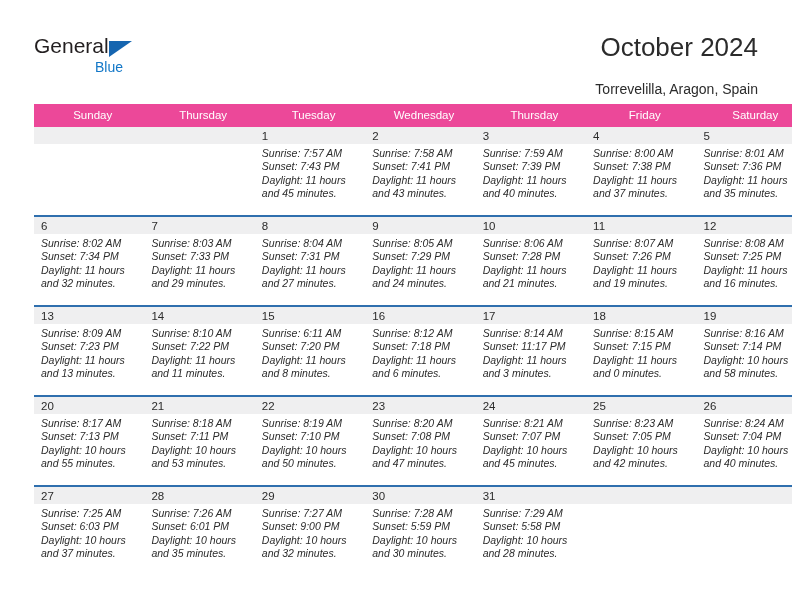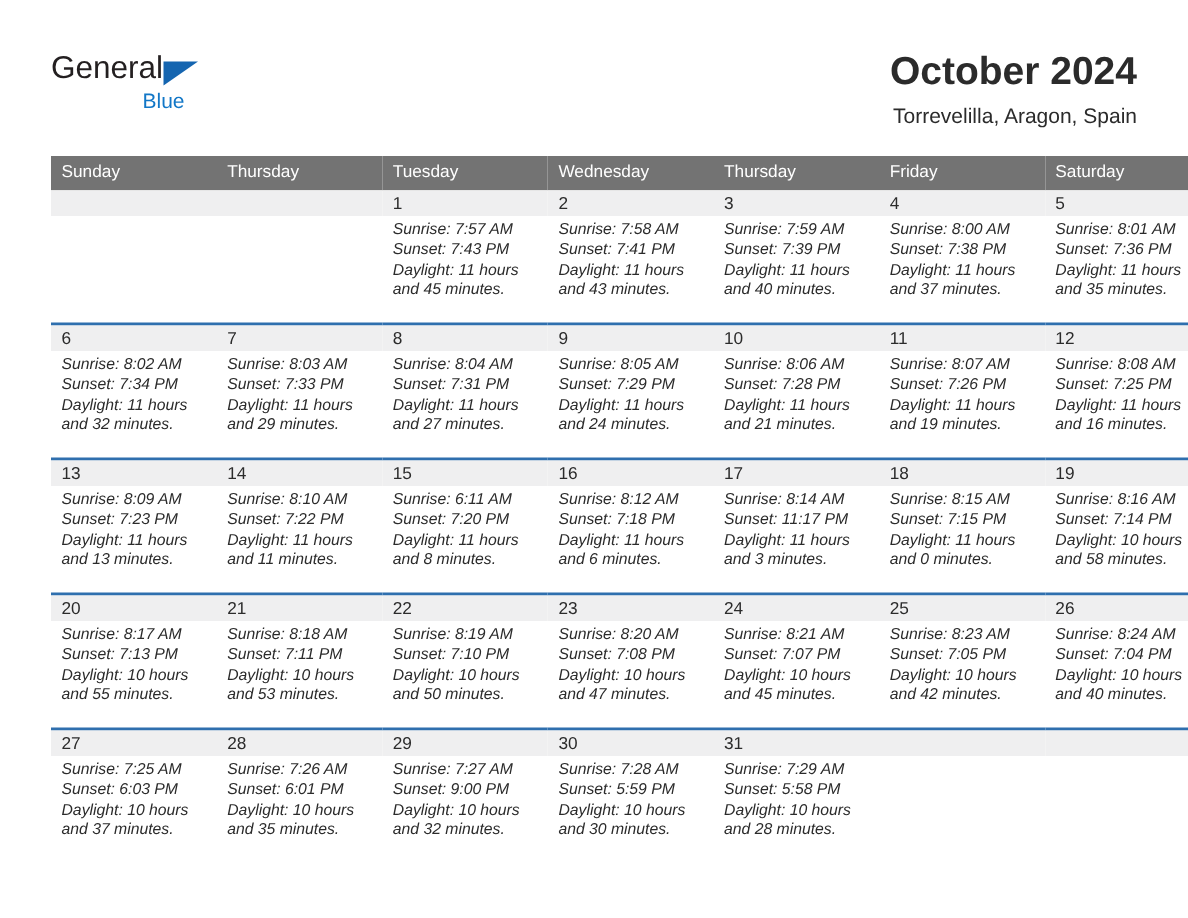--- a/index.html
+++ b/index.html
@@ -63,48 +63,48 @@
     line-height: 24px;
   }
   .title-block {
     position: absolute;
     right: 0;
     top: 0;
     text-align: right;
   }
   .cal-title {
     font-size: 26px;
-    font-weight: bold;
+    font-weight: normal;
     color: #2b2b2b;
     line-height: 34px;
     white-space: nowrap;
   }
   .cal-subtitle {
     font-size: 14px;
     color: #2b2b2b;
     line-height: 22px;
-    margin-top: 2px;
+    margin-top: 14px;
     white-space: nowrap;
   }
 
   
   .calendar {
     position: absolute;
     left: 34px;
     top: 104px;
     width: 724px;
     border-collapse: collapse;
     table-layout: fixed;
   }
   .calendar th {
-    background: #737373;
+    background: #ec4899;
     color: #ffffff;
     font-size: 11.5px;
     font-weight: normal;
-    text-align: left;
+    text-align: center;
     padding: 4px 0 5px 7px;
     line-height: 14px;
     border: none;
     width: 103.43px;
   }
   .calendar td {
     vertical-align: top;
     padding: 0;
     border: none;
     border-top: 2px solid #2f6fae;

